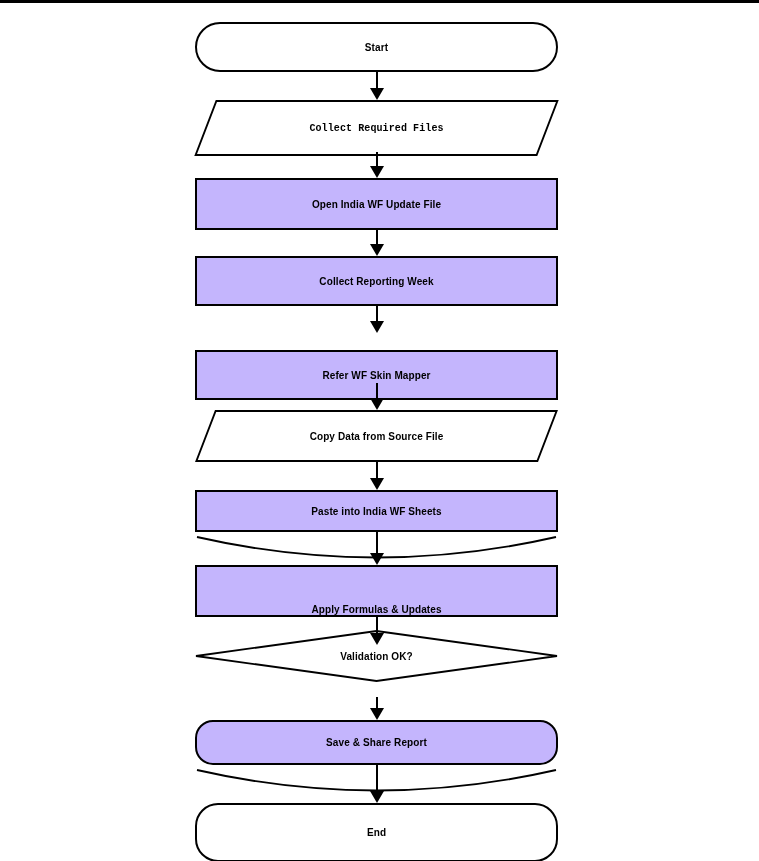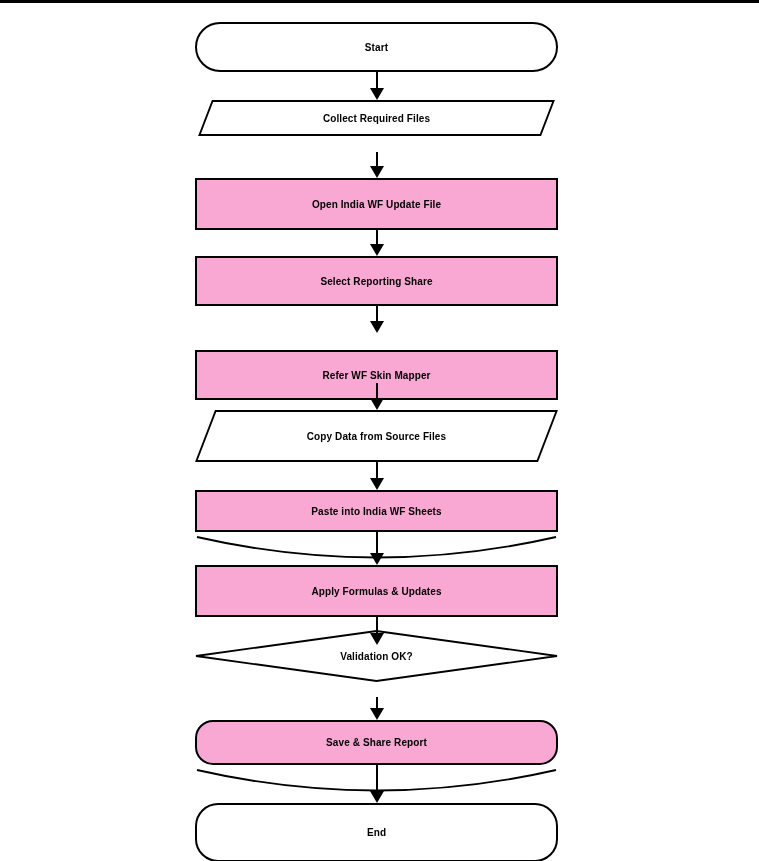--- a/index.html
+++ b/index.html
@@ -31,21 +31,21 @@
     z-index: 2;
     font-size: 10px;
     font-weight: 700;
     color: #000000;
     letter-spacing: 0.1px;
     text-align: center;
     white-space: nowrap;
   }
   .shape-rect {
     border: 2px solid #000000;
-    background: #f9a8d4;
+    background: #c4b5fd;
   }
   .shape-stadium {
     border: 2px solid #000000;
     background: #ffffff;
     border-radius: 25px;
   }
   .para-bg {
     position: absolute;
     left: 10px; right: 10px; top: 0; bottom: 0;
     border: 2px solid #000000;
@@ -101,80 +101,80 @@
 
   <div class="node shape-stadium" style="top:22px;height:50px;">
     <span class="label">Start</span>
   </div>
 
   <div class="arrow" style="top:72px;height:28px;">
     <div class="shaft"></div>
     <div class="head"></div>
   </div>
 
-  <div class="node" style="top:100px;height:36px;">
+  <div class="node" style="top:100px;height:56px;font-family:Liberation Mono, monospace;">
     <div class="para-bg"></div>
     <span class="label">Collect Required Files</span>
   </div>
 
   <div class="arrow" style="top:152px;height:26px;">
     <div class="shaft"></div>
     <div class="head"></div>
   </div>
 
   <div class="node shape-rect" style="top:178px;height:52px;">
     <span class="label">Open India WF Update File</span>
   </div>
 
   <div class="arrow" style="top:230px;height:26px;">
     <div class="shaft"></div>
     <div class="head"></div>
   </div>
 
   <div class="node shape-rect" style="top:256px;height:50px;">
-    <span class="label">Select Reporting Share</span>
+    <span class="label">Collect Reporting Week</span>
   </div>
 
   <div class="arrow" style="top:306px;height:27px;">
     <div class="shaft"></div>
     <div class="head"></div>
   </div>
 
   <div class="node shape-rect" style="top:350px;height:50px;">
     <span class="label">Refer WF Skin Mapper</span>
   </div>
 
   <div class="arrow" style="top:383px;height:27px;">
     <div class="shaft"></div>
     <div class="head"></div>
   </div>
 
   <div class="node" style="top:410px;height:52px;">
     <div class="para-bg"></div>
-    <span class="label">Copy Data from Source Files</span>
+    <span class="label">Copy Data from Source File</span>
   </div>
 
   <div class="arrow" style="top:462px;height:28px;">
     <div class="shaft"></div>
     <div class="head"></div>
   </div>
 
   <div class="node shape-rect" style="top:490px;height:42px;">
     <span class="label">Paste into India WF Sheets</span>
   </div>
   <svg class="doc-curve" style="top:532px;" viewBox="0 0 363 34" preserveAspectRatio="none">
     <path d="M 2 5 Q 181.5 46 361 5"></path>
   </svg>
 
   <div class="arrow" style="top:532px;height:33px;">
     <div class="shaft"></div>
     <div class="head"></div>
   </div>
 
-  <div class="node shape-rect" style="top:565px;height:52px;">
+  <div class="node shape-rect" style="top:565px;height:52px;align-items:flex-end;">
     <span class="label">Apply Formulas &amp; Updates</span>
   </div>
 
   <div class="arrow" style="top:617px;height:28px;">
     <div class="shaft"></div>
     <div class="head"></div>
   </div>
 
   <div class="node" style="top:630px;height:52px;">
     <svg class="shape-svg" viewBox="0 0 363 52" preserveAspectRatio="none">

